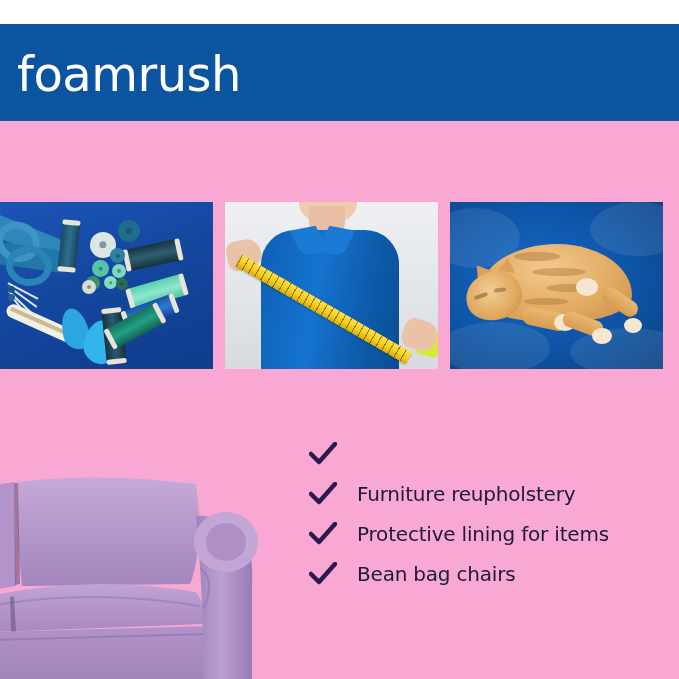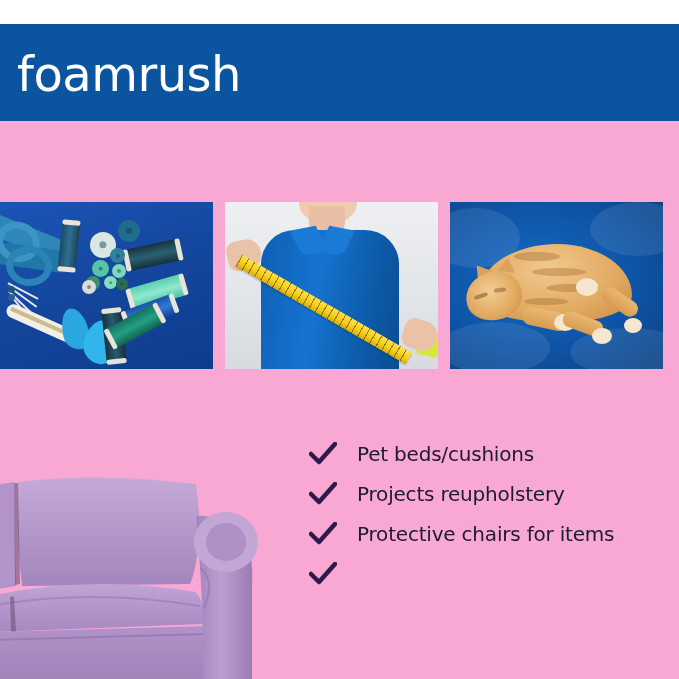--- a/index.html
+++ b/index.html
@@ -397,45 +397,45 @@
   </div>
 
   <div class="benefits">
 
     <div class="benefit-row">
       <span class="benefit-check">
         <svg width="28" height="24" viewBox="0 0 28 24" xmlns="http://www.w3.org/2000/svg">
           <path d="M2 12 L10 20 L26 2" fill="none" stroke="#2e1a4a" stroke-width="4.5" stroke-linecap="round" stroke-linejoin="round"></path>
         </svg>
       </span>
-      <span class="benefit-label">Pet beds/cushions</span>
     </div>
 
     <div class="benefit-row">
       <span class="benefit-check">
         <svg width="28" height="24" viewBox="0 0 28 24" xmlns="http://www.w3.org/2000/svg">
           <path d="M2 12 L10 20 L26 2" fill="none" stroke="#2e1a4a" stroke-width="4.5" stroke-linecap="round" stroke-linejoin="round"></path>
         </svg>
       </span>
-      <span class="benefit-label">Projects reupholstery</span>
+      <span class="benefit-label">Furniture reupholstery</span>
     </div>
 
     <div class="benefit-row">
       <span class="benefit-check">
         <svg width="28" height="24" viewBox="0 0 28 24" xmlns="http://www.w3.org/2000/svg">
           <path d="M2 12 L10 20 L26 2" fill="none" stroke="#2e1a4a" stroke-width="4.5" stroke-linecap="round" stroke-linejoin="round"></path>
         </svg>
       </span>
-      <span class="benefit-label">Protective chairs for items</span>
+      <span class="benefit-label">Protective lining for items</span>
     </div>
 
     <div class="benefit-row">
       <span class="benefit-check">
         <svg width="28" height="24" viewBox="0 0 28 24" xmlns="http://www.w3.org/2000/svg">
           <path d="M2 12 L10 20 L26 2" fill="none" stroke="#2e1a4a" stroke-width="4.5" stroke-linecap="round" stroke-linejoin="round"></path>
         </svg>
       </span>
+      <span class="benefit-label">Bean bag chairs</span>
     </div>
 
 
   </div>
 
 </div>
 
 </body></html>

